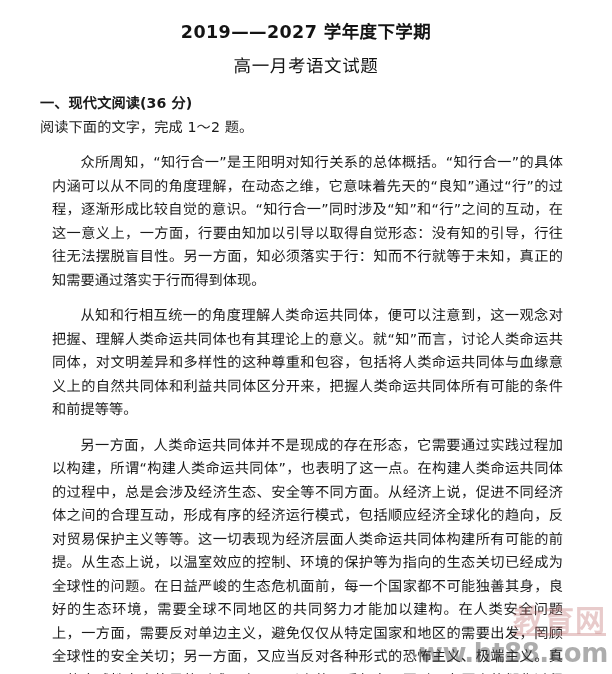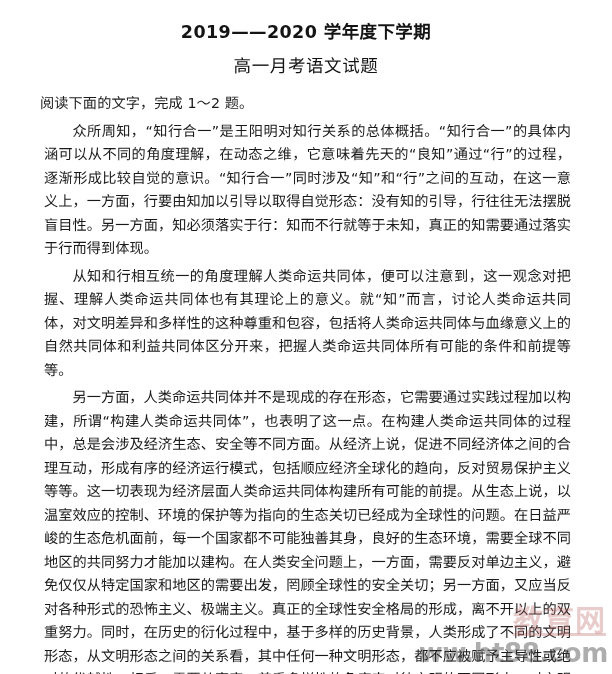--- a/index.html
+++ b/index.html
@@ -64,21 +64,21 @@
     white-space: pre;
   }
   .para {
     font-size: 14.2px;
     line-height: 23.5px;
     text-align: justify;
     text-align-last: left;
     text-justify: inter-ideograph;
     text-indent: 2em;
     letter-spacing: 0.05px;
-    margin: 4px;
+    margin: 12px;
     word-break: break-all;
   }
   .para.last {
     text-align-last: left;
   }
 
   
   .watermark {
     position: absolute;
     right: 2px;
@@ -112,26 +112,27 @@
     white-space: nowrap;
     font-family: "DejaVu Sans", "Liberation Sans", sans-serif;
   }
 </style>
 </head>
 <body>
 
 <div class="page">
 
   <div class="title-block">
-    <div class="doc-title">2019——2020 学年度下学期</div>
+    <div class="doc-title">2019——2027 学年度下学期</div>
     <div class="doc-title-2">高一月考语文试题</div>
   </div>
 
   <div class="body-area">
 
+    <div class="sec-head">一、现代文阅读(36 分)</div>
 
 
     <div class="lead-line">阅读下面的文字，完成 1～2 题。</div>
 
     <p class="para">众所周知，“知行合一”是王阳明对知行关系的总体概括。“知行合一”的具体内涵可以从不同的角度理解，在动态之维，它意味着先天的“良知”通过“行”的过程，逐渐形成比较自觉的意识。“知行合一”同时涉及“知”和“行”之间的互动，在这一意义上，一方面，行要由知加以引导以取得自觉形态：没有知的引导，行往往无法摆脱盲目性。另一方面，知必须落实于行：知而不行就等于未知，真正的知需要通过落实于行而得到体现。</p>
 
     <p class="para">从知和行相互统一的角度理解人类命运共同体，便可以注意到，这一观念对把握、理解人类命运共同体也有其理论上的意义。就“知”而言，讨论人类命运共同体，对文明差异和多样性的这种尊重和包容，包括将人类命运共同体与血缘意义上的自然共同体和利益共同体区分开来，把握人类命运共同体所有可能的条件和前提等等。</p>
 
     <p class="para last">另一方面，人类命运共同体并不是现成的存在形态，它需要通过实践过程加以构建，所谓“构建人类命运共同体”，也表明了这一点。在构建人类命运共同体的过程中，总是会涉及经济生态、安全等不同方面。从经济上说，促进不同经济体之间的合理互动，形成有序的经济运行模式，包括顺应经济全球化的趋向，反对贸易保护主义等等。这一切表现为经济层面人类命运共同体构建所有可能的前提。从生态上说，以温室效应的控制、环境的保护等为指向的生态关切已经成为全球性的问题。在日益严峻的生态危机面前，每一个国家都不可能独善其身，良好的生态环境，需要全球不同地区的共同努力才能加以建构。在人类安全问题上，一方面，需要反对单边主义，避免仅仅从特定国家和地区的需要出发，罔顾全球性的安全关切；另一方面，又应当反对各种形式的恐怖主义、极端主义。真正的全球性安全格局的形成，离不开以上的双重努力。同时，在历史的衍化过程中，基于多样的历史背景，人类形成了不同的文明形态，从文明形态之间的关系看，其中任何一种文明形态，都不应被赋予主导性或绝对的优越性，相反，需要从宽容、尊重多样性的角度来对待文明的不同形态。对文明差异和多样性的这种尊重和包容，也是构建和谐的人类命运共同体的应有之义。</p>
 

